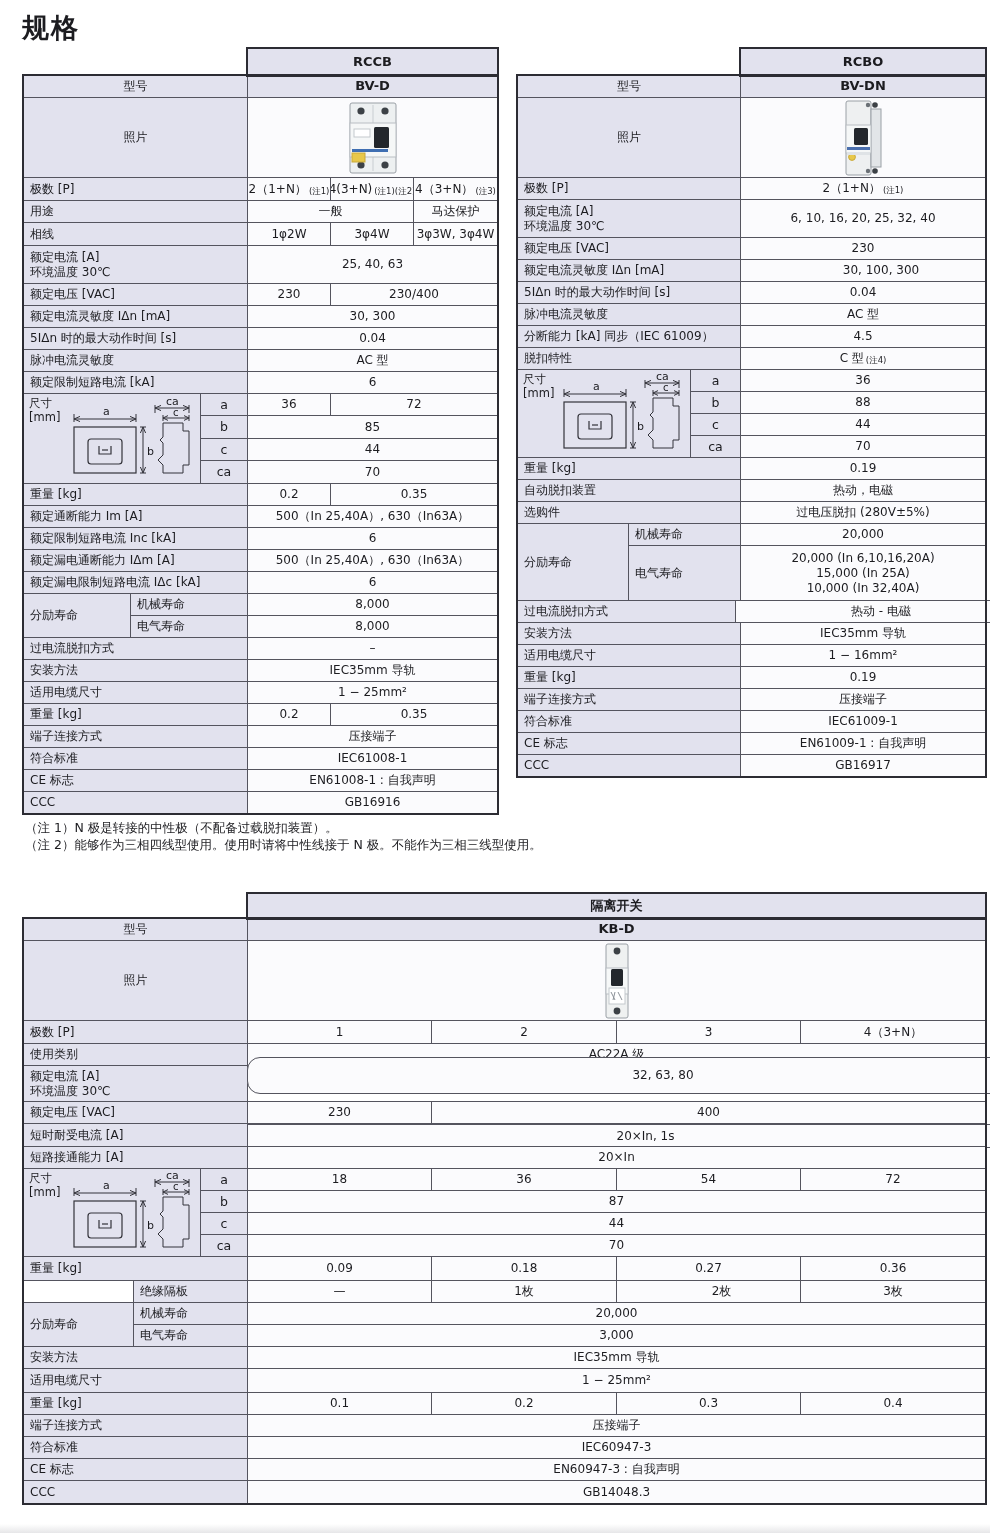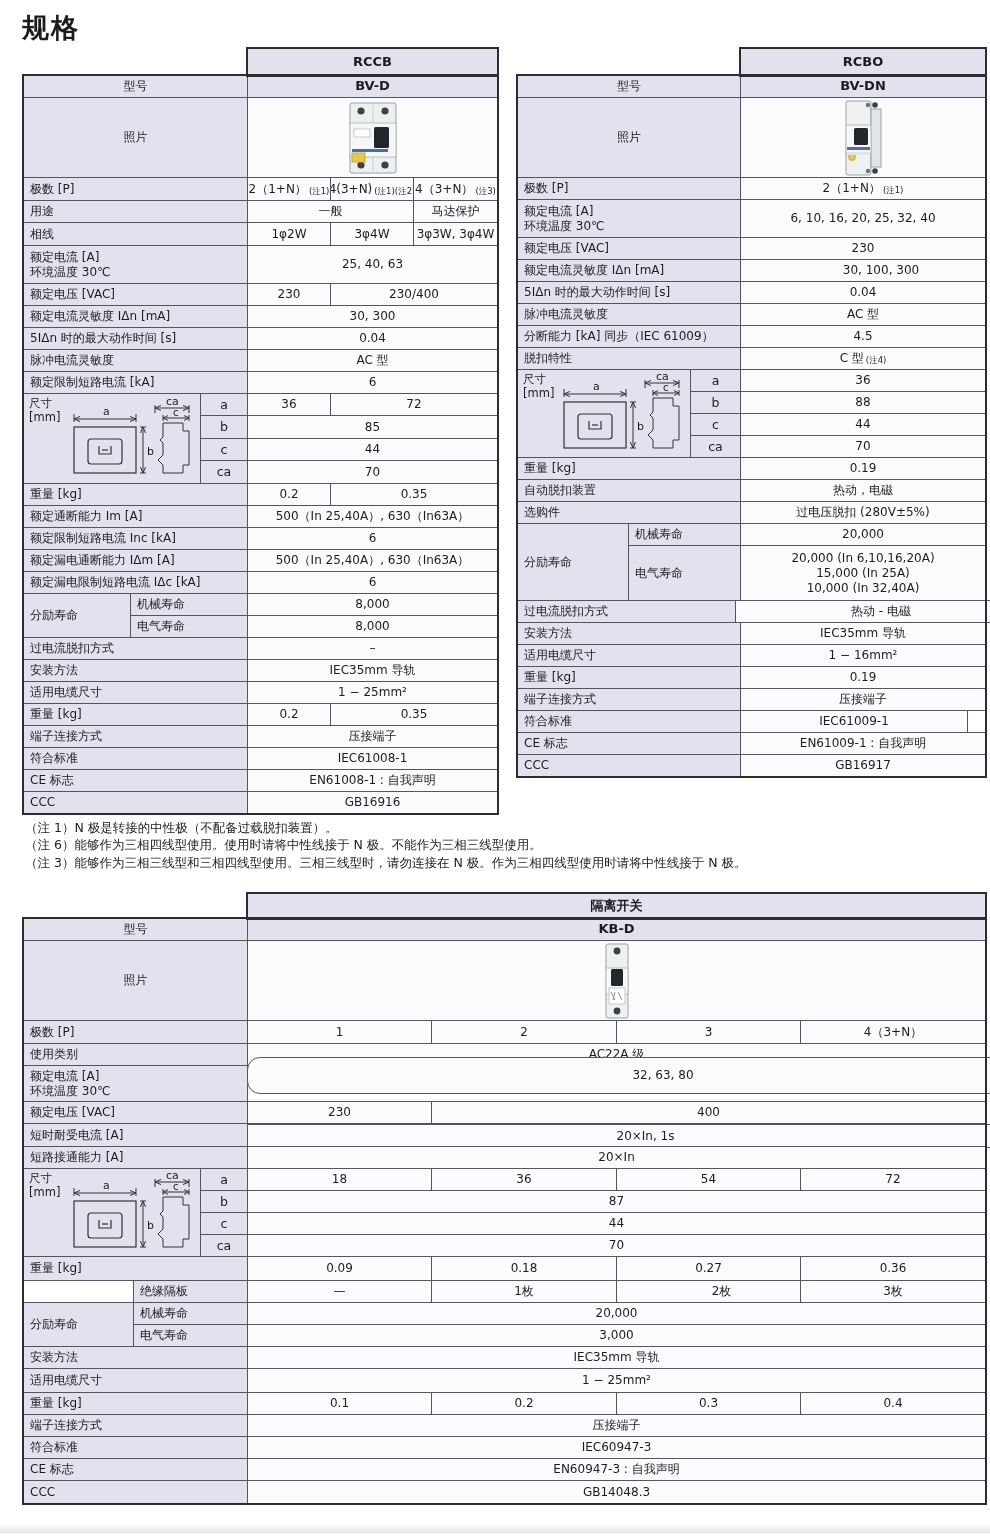--- a/index.html
+++ b/index.html
@@ -255,21 +255,21 @@
     <div class="cell value" style="left: 218px; top: 552px; width: 292px; height: 23px;"><span class="cell-text">热动 - 电磁</span></div>
     <div class="cell label" style="left: 0px; top: 574px; width: 224px; height: 23px;"><span class="cell-text">安装方法</span></div>
     <div class="cell value" style="left: 223px; top: 574px; width: 246px; height: 23px;"><span class="cell-text">IEC35mm 导轨</span></div>
     <div class="cell label" style="left: 0px; top: 596px; width: 224px; height: 23px;"><span class="cell-text">适用电缆尺寸</span></div>
     <div class="cell value" style="left: 223px; top: 596px; width: 246px; height: 23px;"><span class="cell-text">1 − 16mm²</span></div>
     <div class="cell label" style="left: 0px; top: 618px; width: 224px; height: 23px;"><span class="cell-text">重量  [kg]</span></div>
     <div class="cell value" style="left: 223px; top: 618px; width: 246px; height: 23px;"><span class="cell-text">0.19</span></div>
     <div class="cell label" style="left: 0px; top: 640px; width: 224px; height: 23px;"><span class="cell-text">端子连接方式</span></div>
     <div class="cell value" style="left: 223px; top: 640px; width: 246px; height: 23px;"><span class="cell-text">压接端子</span></div>
     <div class="cell label" style="left: 0px; top: 662px; width: 224px; height: 23px;"><span class="cell-text">符合标准</span></div>
-    <div class="cell value" style="left: 223px; top: 662px; width: 228px; height: 23px;"><span class="cell-text">IEC61009-1</span></div>
+    <div class="cell value" style="left: 223px; top: 662px; width: 246px; height: 23px;"><span class="cell-text">IEC61009-1</span></div>
     <div class="cell label" style="left: 0px; top: 684px; width: 224px; height: 23px;"><span class="cell-text">CE 标志</span></div>
     <div class="cell value" style="left: 223px; top: 684px; width: 246px; height: 23px;"><span class="cell-text">EN61009-1 : 自我声明</span></div>
     <div class="cell label" style="left: 0px; top: 706px; width: 224px; height: 23px;"><span class="cell-text">CCC</span></div>
     <div class="cell value" style="left: 223px; top: 706px; width: 246px; height: 23px;"><span class="cell-text">GB16917</span></div>
     <div class="outline" style="left: -1px; top: 26px; width: 471px; height: 704px;"></div>
     <div class="outline" style="left: 222px; top: -1px; width: 248px; height: 30px;"></div>
   </div>
 <div class="spec-table" style="left:23px; top:893px;">
     <div class="cell header" style="left: 224px; top: 0px; width: 739px; height: 26px;"><span class="cell-text">隔离开关</span></div>
     <div class="cell labelc" style="left: 0px; top: 25px; width: 225px; height: 23px;"><span class="cell-text">型号</span></div>
@@ -376,17 +376,16 @@
     <div class="cell label" style="left: 0px; top: 565px; width: 225px; height: 23px;"><span class="cell-text">CE 标志</span></div>
     <div class="cell value" style="left: 224px; top: 565px; width: 739px; height: 23px;"><span class="cell-text">EN60947-3 : 自我声明</span></div>
     <div class="cell label" style="left: 0px; top: 587px; width: 225px; height: 24px;"><span class="cell-text">CCC</span></div>
     <div class="cell value" style="left: 224px; top: 587px; width: 739px; height: 24px;"><span class="cell-text">GB14048.3</span></div>
     <div class="outline" style="left: -1px; top: 24px; width: 965px; height: 588px;"></div>
     <div class="outline" style="left: 223px; top: -1px; width: 741px; height: 28px;"></div>
   </div>
 
 <div class="notes">
   <div>（注 1）N 极是转接的中性极（不配备过载脱扣装置）。</div>
-  <div>（注 6）能够作为三相四线型使用。使用时请将中性线接于 N 极。不能作为三相三线型使用。</div>
-  <div>（注 3）能够作为三相三线型和三相四线型使用。三相三线型时，请勿连接在 N 极。作为三相四线型使用时请将中性线接于 N 极。</div>
+  <div>（注 2）能够作为三相四线型使用。使用时请将中性线接于 N 极。不能作为三相三线型使用。</div>
 </div>
 
 <div class="page-edge"></div>
 
 </body></html>

